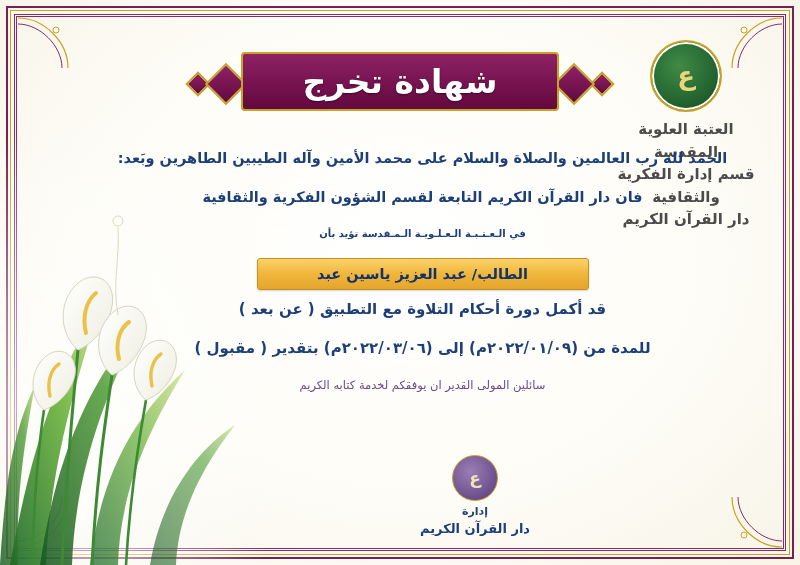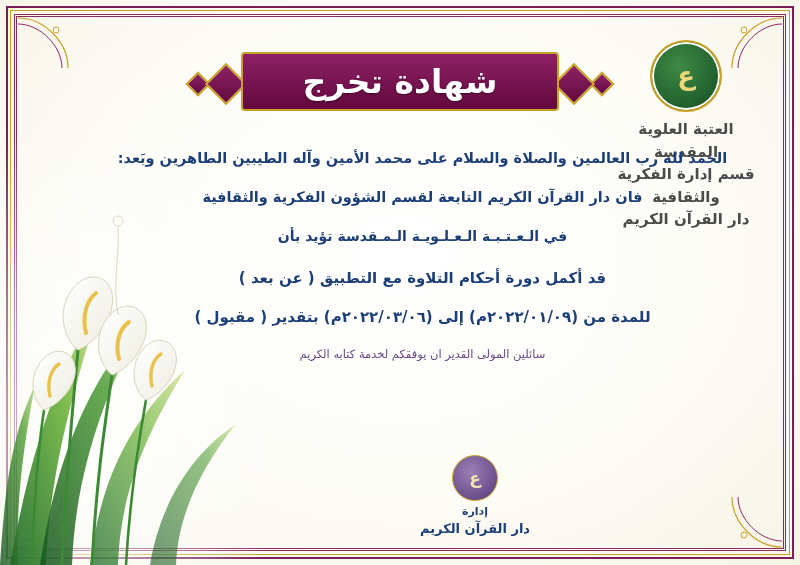--- a/index.html
+++ b/index.html
@@ -119,22 +119,22 @@
     box-sizing:border-box;
   }
   .line{
     color:#1d3f78;
     font-weight:bold;
     margin:0 0 17px 0;
     line-height:1.5;
   }
   .l1{font-size:14.5px;}
   .l2{font-size:14.5px;}
-  .l3{font-size:14px;letter-spacing:.5px;}
-  .l-course{font-size:15px;margin-top:20px;}
+  .l3{font-size:10px;letter-spacing:.5px;}
+  .l-course{font-size:15px;margin-top:8px;}
   .l-period{font-size:15px;}
   .l-pray{font-size:11.5px;color:#6a4a86;font-weight:normal;margin-top:16px;}
 
   
   #name-box{
     margin:14px auto 6px auto;
     width:330px;height:30px;
     background:linear-gradient(180deg,#fbd26a 0%,#f0b63c 50%,#e5a52c 100%);
     border:1px solid #c8901d;
     border-radius:3px;
@@ -278,20 +278,23 @@
     <div class="banner-diamond left"></div>
     <div id="banner-shape"></div>
     <div id="banner-text">شهادة تخرج</div>
   </div>
 
   <div id="body">
     <p class="line l1">الحمد لله رب العالمين والصلاة والسلام على محمد الأمين وآله الطيبين الطاهرين وبَعد:</p>
     <p class="line l2">فان دار القرآن الكريم التابعة لقسم الشؤون الفكرية والثقافية</p>
     <p class="line l3">في الـعـتـبـة الـعـلـويـة الـمـقدسة تؤيد بأن</p>
 
+    <div id="name-box">
+      <span>الطالب/ عبد العزيز ياسين عبد</span>
+    </div>
 
     <p class="line l-course">قد أكمل دورة أحكام التلاوة مع التطبيق ( عن بعد )</p>
     <p class="line l-period">للمدة من (٢٠٢٢/٠١/٠٩م) إلى (٢٠٢٢/٠٣/٠٦م) بتقدير ( مقبول )</p>
     <p class="line l-pray">سائلين المولى القدير ان يوفقكم لخدمة كتابه الكريم</p>
   </div>
 
   <div id="footer">
     <div id="footer-seal">
       <div class="glyph">ع</div>
     </div>

